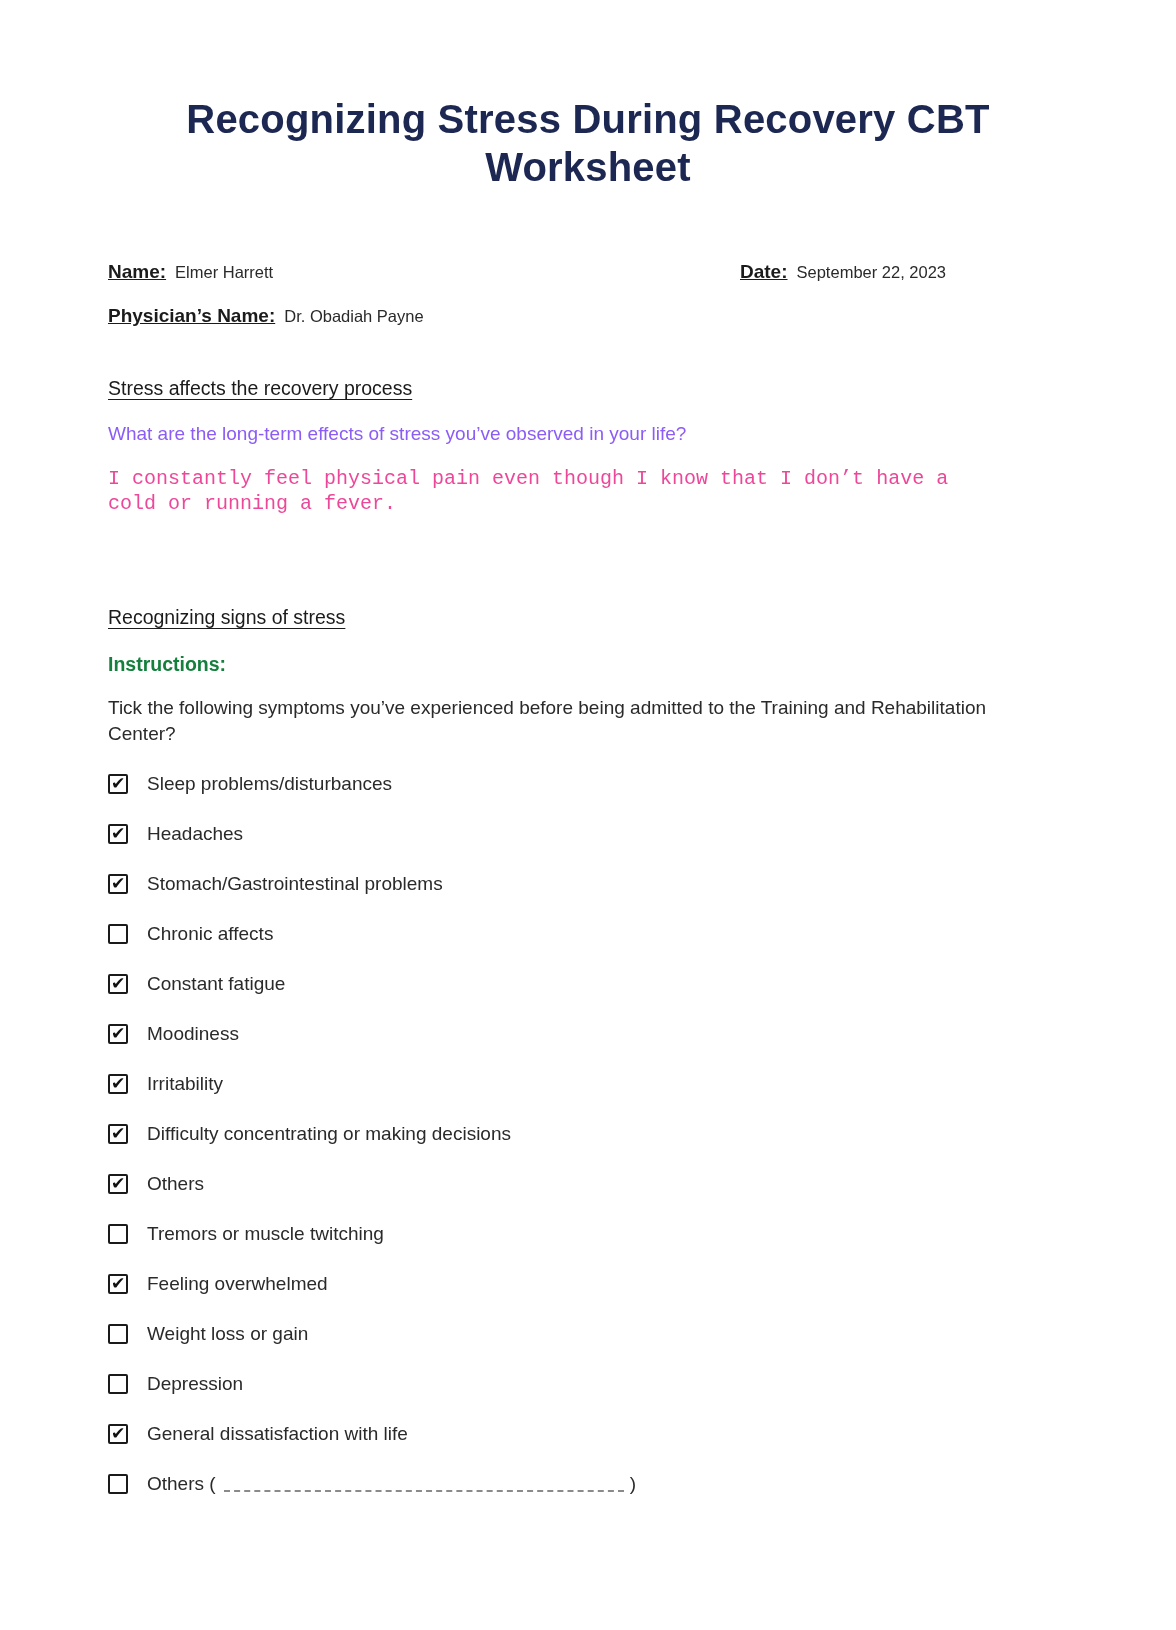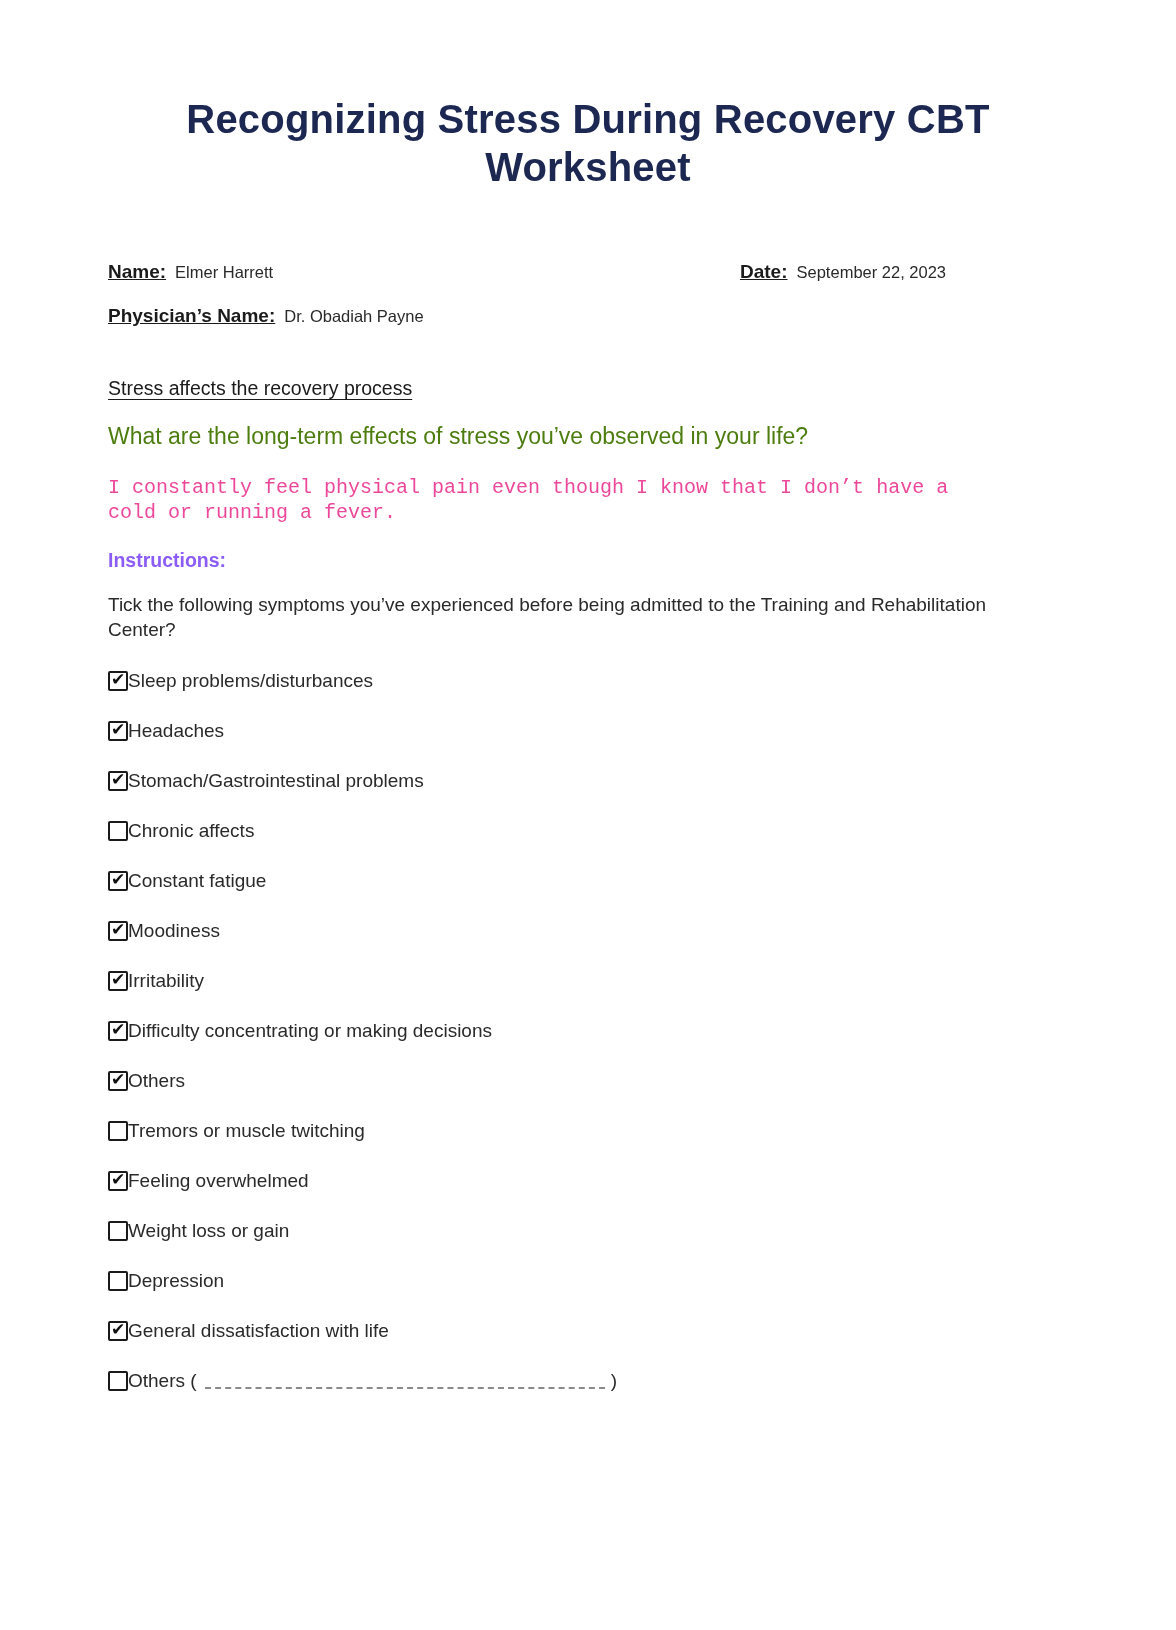--- a/index.html
+++ b/index.html
@@ -56,40 +56,40 @@
   .section-heading {
     margin-top: 48px;
     font-size: 19.5px;
     font-weight: 400;
     text-decoration: underline;
     text-underline-offset: 4px;
     color: #1b1b1b;
   }
   .question-text {
     margin-top: 21px;
-    font-size: 23px;
+    font-size: 19px;
     line-height: 1.35;
-    color: #4d7c0f;
+    color: #8b5cf6;
   }
   .answer-text {
     margin-top: 7px;
     font-size: 20px;
     line-height: 1.25;
     max-width: 880px;
     color: #ec4899;
     font-family: Liberation Mono, monospace;
   }
   .signs-heading {
     margin-top: 90px;
   }
   .instructions-label {
     margin-top: 24px;
     font-size: 19.5px;
     font-weight: 700;
-    color: #8b5cf6;
+    color: #15803d;
   }
   .instructions-text {
     margin-top: 18px;
     font-size: 19px;
     line-height: 1.35;
     max-width: 880px;
     color: #2a2a2a;
   }
   .symptom-list {
     margin-top: 26px;
@@ -116,20 +116,21 @@
   .checkmark {
     font-size: 17px;
     font-weight: 700;
     line-height: 1;
     color: #111111;
     transform: translateY(-1px);
   }
   .symptom-label {
     font-size: 19px;
     color: #2a2a2a;
+    padding-left: 19px;
   }
   .blank-line {
     display: none;
     width: 400px;
     height: 14px;
     border-bottom: 2px dashed #8a8a8a;
     margin: 0 6px 0 8px;
   }
   .suffix {
     font-size: 19px;
@@ -153,20 +154,21 @@
   <div class="meta-row second">
     <span class="meta-label">Physician’s Name:</span><span class="meta-value">Dr. Obadiah Payne</span>
   </div>
 
   <h2 class="section-heading">Stress affects the recovery process</h2>
 
   <p class="question-text">What are the long-term effects of stress you’ve observed in your life?</p>
 
   <p class="answer-text">I constantly feel physical pain even though I know that I don’t have a cold or running a fever.</p>
 
+  <h2 class="section-heading signs-heading">Recognizing signs of stress</h2>
 
   <p class="instructions-label">Instructions:</p>
 
   <p class="instructions-text">Tick the following symptoms you’ve experienced before being admitted to the Training and Rehabilitation Center?</p>
 
   <div class="symptom-list">
     <div class="symptom">
       <span class="checkbox">
         <span class="checkmark">✔</span>
       </span>

